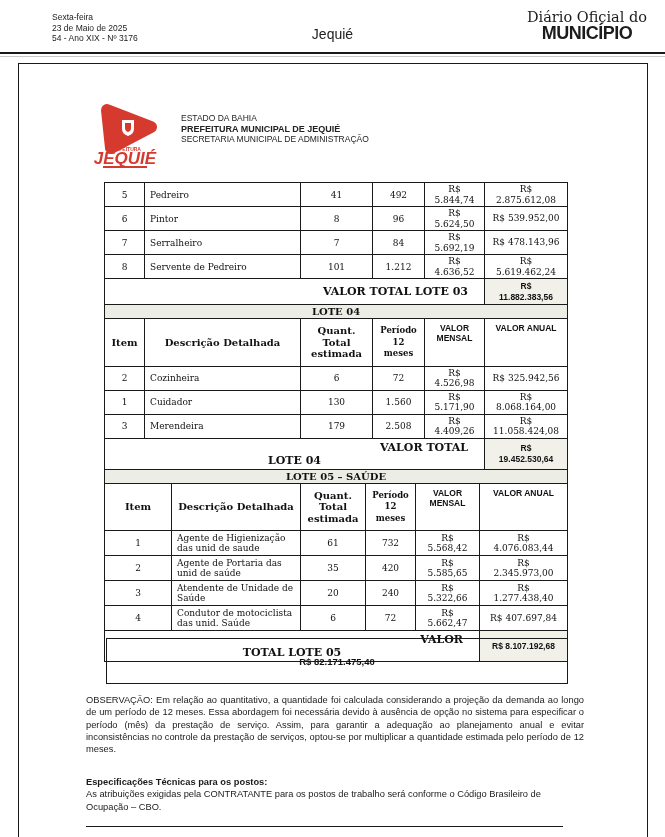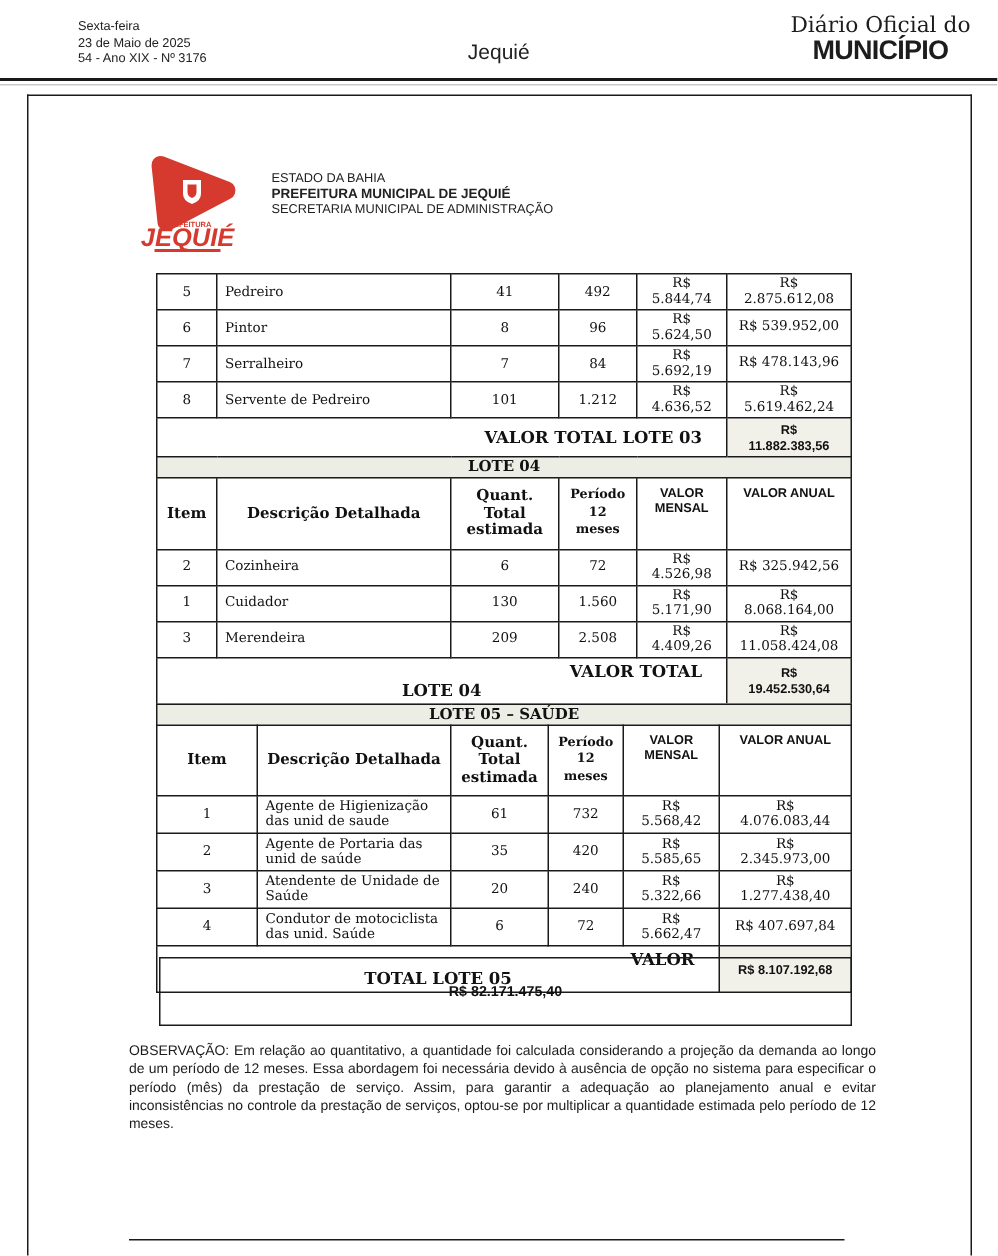--- a/index.html
+++ b/index.html
@@ -206,21 +206,21 @@
               <td class="serif cc num">130</td>
               <td class="serif cc num">1.560</td>
               <td class="serif money">R$
 5.171,90</td>
               <td class="serif money">R$
 8.068.164,00</td>
             </tr>
             <tr>
               <td class="serif cc">3</td>
               <td class="serif desc">Merendeira</td>
-              <td class="serif cc num">209</td>
+              <td class="serif cc num">179</td>
               <td class="serif cc num">2.508</td>
               <td class="serif money">R$
 4.409,26</td>
               <td class="serif money">R$
 11.058.424,08</td>
             </tr>
           </tbody>
         <tbody>
           <tr>
             <td colspan="5" class="totlabel">
@@ -312,17 +312,21 @@
         </tbody>
       </table>
     </div>
 
     <div class="grandbox">
       <div class="gv">R$ 82.171.475,40</div>
     </div>
 
     <div class="obs">OBSERVAÇÃO: Em relação ao quantitativo, a quantidade foi calculada considerando a projeção da demanda ao longo de um período de 12 meses. Essa abordagem foi necessária devido à ausência de opção no sistema para especificar o período (mês) da prestação de serviço. Assim, para garantir a adequação ao planejamento anual e evitar inconsistências no controle da prestação de serviços, optou-se por multiplicar a quantidade estimada pelo período de 12 meses.</div>
 
+    <div class="specs">
+      <div class="t">Especificações Técnicas para os postos:</div>
+      <div>As atribuições exigidas pela CONTRATANTE para os postos de trabalho será conforme o Código Brasileiro de Ocupação – CBO.</div>
+    </div>
 
     <div class="footrule"></div>
     <div class="pagenum">50</div>
   </div>
 </div>
 
 </body></html>

